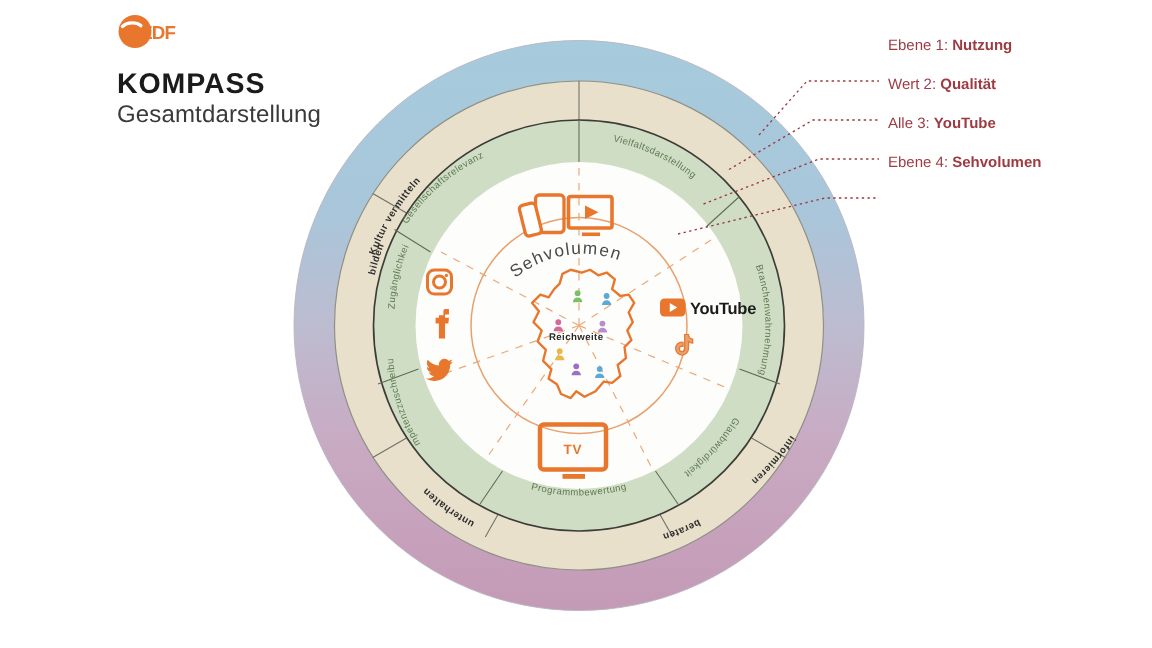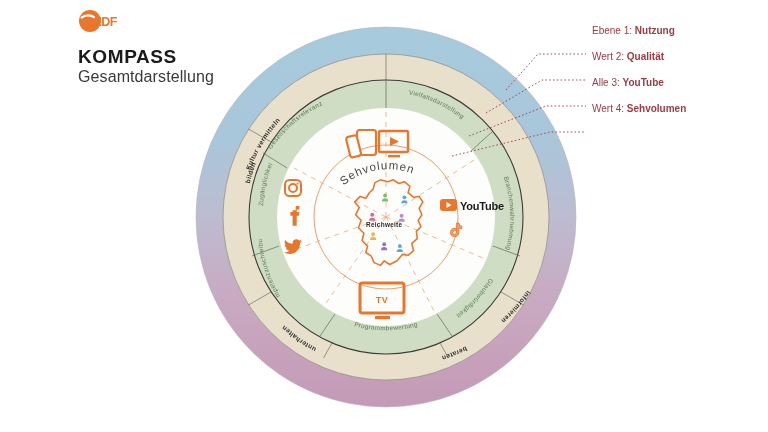--- a/index.html
+++ b/index.html
@@ -134,21 +134,21 @@
   </div>
   <div class="legend-row">
     <span class="lv-label">Wert 2:</span>
     <span class="lv-value">Qualität</span>
   </div>
   <div class="legend-row">
     <span class="lv-label">Alle 3:</span>
     <span class="lv-value">YouTube</span>
   </div>
   <div class="legend-row">
-    <span class="lv-label">Wert 4:</span>
+    <span class="lv-label">Ebene 4:</span>
     <span class="lv-value">Sehvolumen</span>
   </div>
 </div>
 
 <div id="diagram">
 <svg width="400" height="418" viewBox="0 0 400 418">
   <defs>
 
     <linearGradient id="outerGrad" x1="0" y1="0" x2="0" y2="1">
       <stop offset="0%" stop-color="#a6cbdd"></stop>

